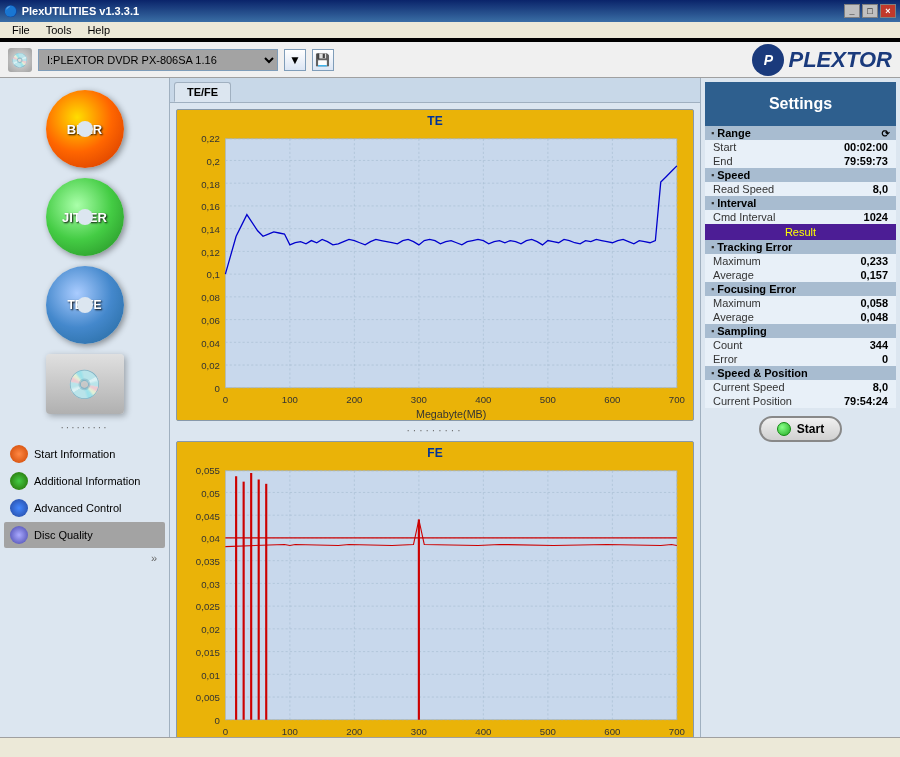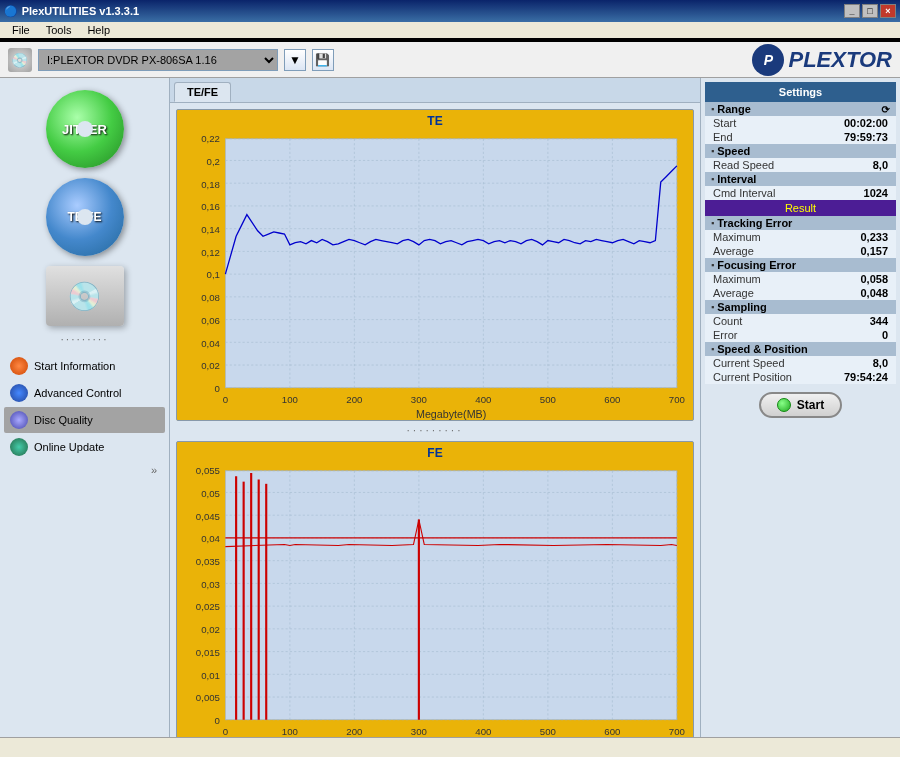--- a/index.html
+++ b/index.html
@@ -277,22 +277,22 @@
       flex-direction: column;
       padding: 4px;
       gap: 0;
       font-size: 11px;
     }
     .panel-section-header {
       background: #2e5f8e;
       color: white;
       text-align: center;
       font-weight: bold;
-      padding: 4px 6px;
-      font-size: 11px;
+      padding: 13px 6px;
+      font-size: 16px;
     }
     .panel-group-header {
       background: #a8bcd0;
       color: black;
       padding: 1px 6px;
       font-weight: bold;
       display: flex;
       align-items: center;
       gap: 3px;
       font-size: 11px;
@@ -391,47 +391,50 @@
     <div class="plextor-logo-icon">P</div>
     <span>PLEXTOR</span>
   </div>
 </div>
 
 <div id="main">
 
   <div id="sidebar">
 
     <div class="disc-item">
+      <div class="disc-bler">BLER</div>
+    </div>
+    <div class="disc-item">
       <div class="disc-jitter">JITTER</div>
     </div>
     <div class="disc-item">
       <div class="disc-tefe">TE/FE</div>
     </div>
     <div class="disc-item">
       <div class="disc-device">💿</div>
     </div>
 
     <div class="sidebar-dots">·········</div>
 
     <div class="nav-items">
       <div class="nav-item">
         <div class="nav-icon nav-icon-basic"></div>
         <span>Start Information</span>
+      </div>
+      <div class="nav-item">
+        <div class="nav-icon nav-icon-add"></div>
+        <span>Additional Information</span>
       </div>
       <div class="nav-item">
         <div class="nav-icon nav-icon-adv"></div>
         <span>Advanced Control</span>
       </div>
       <div class="nav-item active">
         <div class="nav-icon nav-icon-disc"></div>
         <span>Disc Quality</span>
-      </div>
-      <div class="nav-item">
-        <div class="nav-icon nav-icon-update"></div>
-        <span>Online Update</span>
       </div>
     </div>
 
     <div class="sidebar-arrow">»</div>
   </div>
 
   <div id="content">
 
     <div id="tabs">
       <div class="tab active">TE/FE</div>

